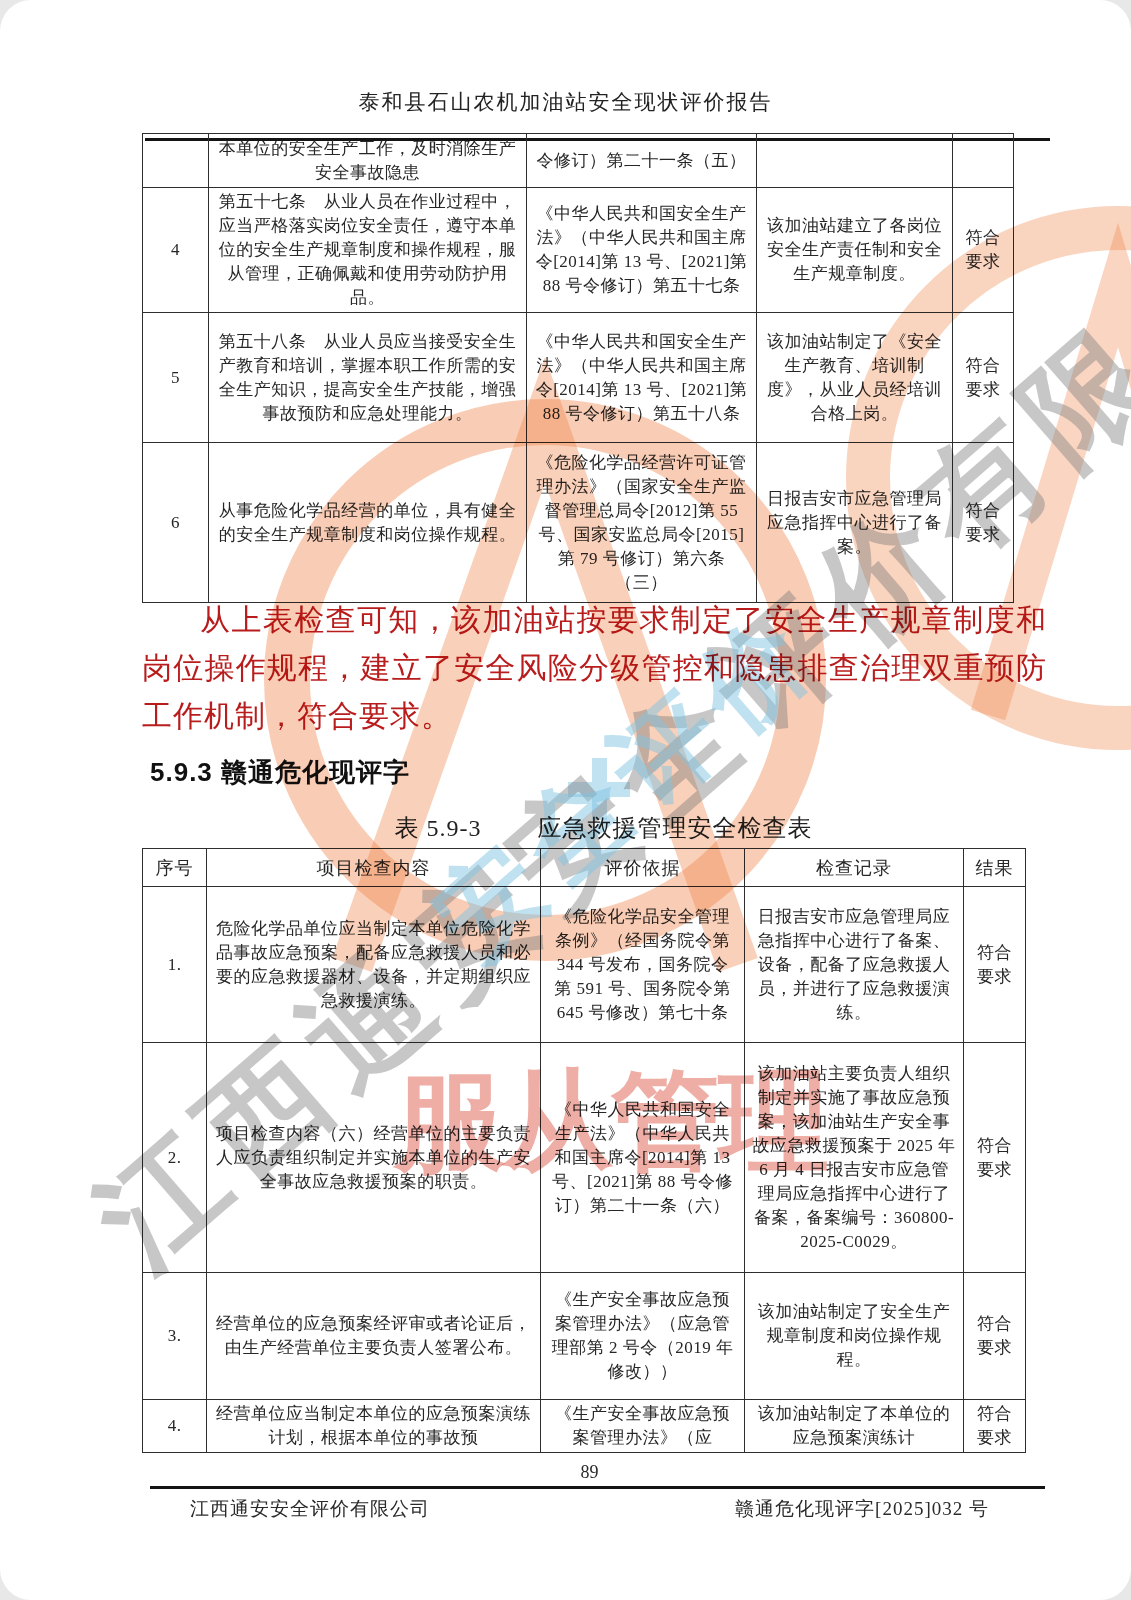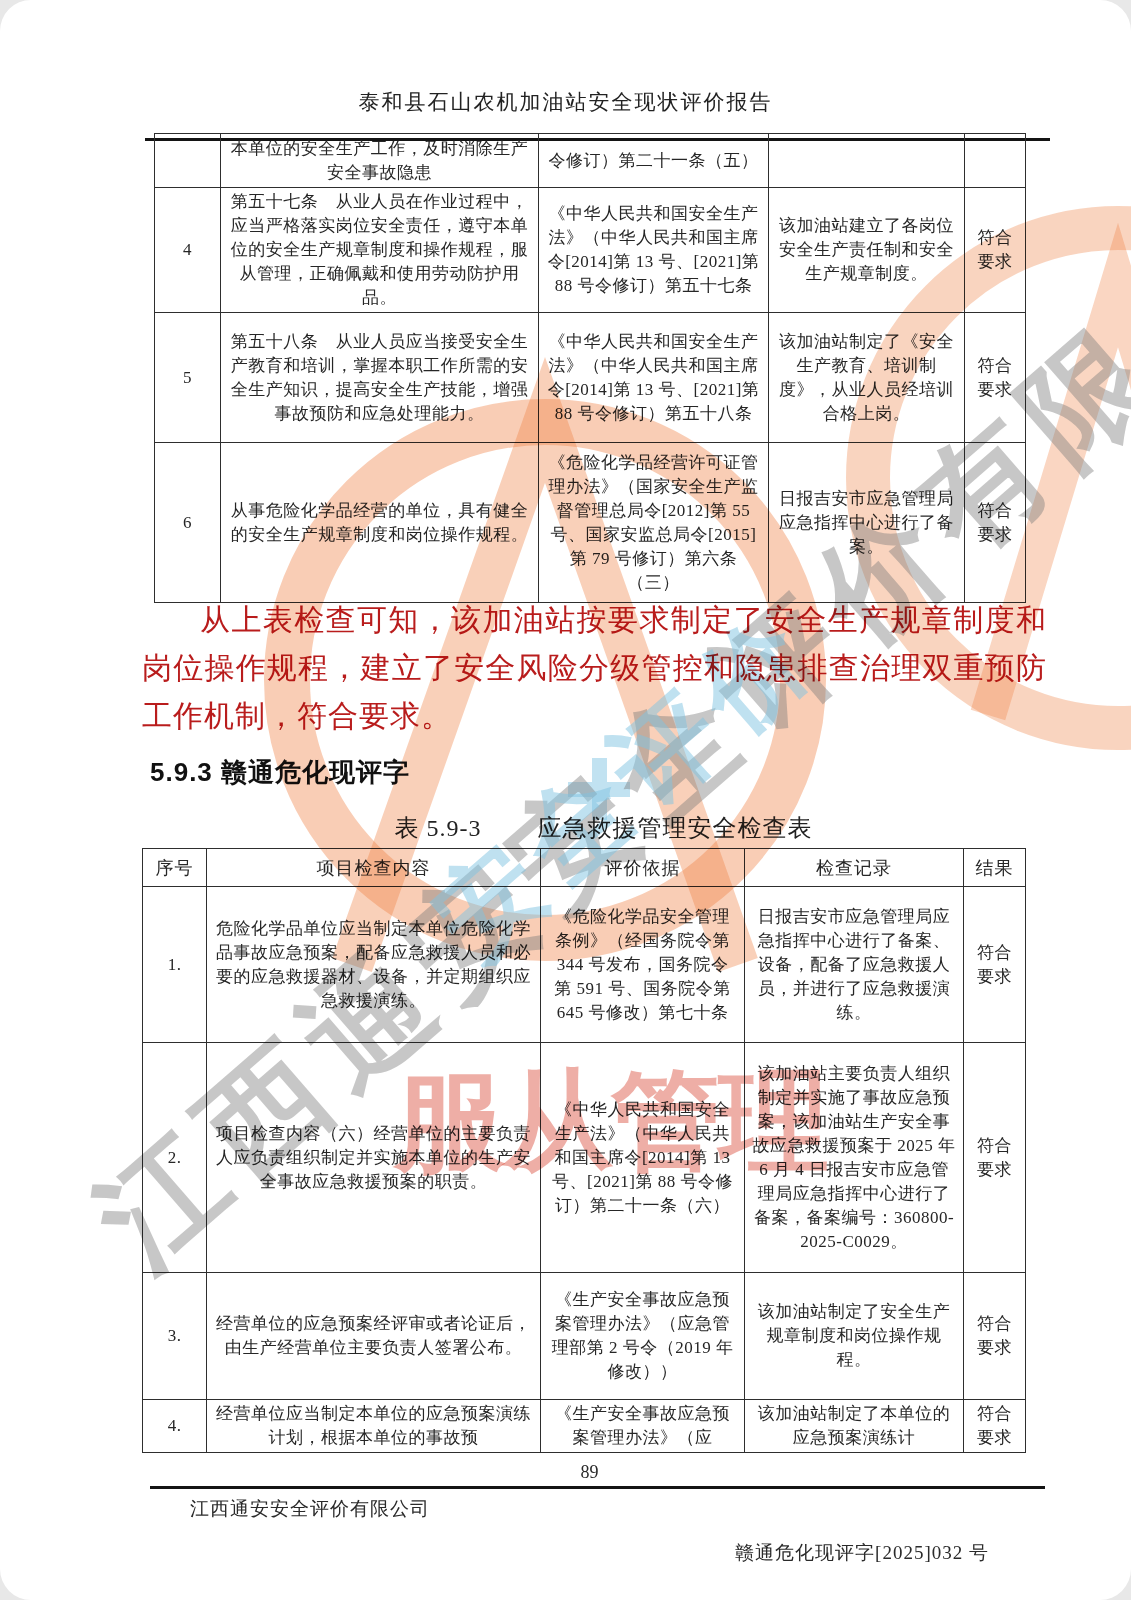--- a/index.html
+++ b/index.html
@@ -22,21 +22,21 @@
   
   table.doc{
     position:absolute;border-collapse:collapse;table-layout:fixed;
     font-size:17px;line-height:24px;color:#262626;
   }
   table.doc td{
     border:1px solid #2e2e2e;text-align:center;vertical-align:middle;
     padding:2px 7px;overflow:hidden;letter-spacing:0.5px;
   }
   table.doc td.hdr{font-size:18px;letter-spacing:1px;}
-  #table1{left:154px;top:133px;width:871px;}
+  #table1{left:142px;top:133px;width:871px;}
   #table2{left:142px;top:848px;width:883px;}
   
   #summary-paragraph{
     position:absolute;left:142px;top:596px;width:905px;
     font-size:30px;line-height:48px;text-indent:58px;
     text-align:justify;letter-spacing:1px;color:#b91c1c;
   }
   #section-heading{
     position:absolute;left:150px;top:755px;
     font-family:"Liberation Sans","DejaVu Sans",sans-serif;
@@ -56,21 +56,21 @@
   #footer-rule{
     position:absolute;top:1486px;left:150px;width:895px;height:3px;
     background:#141414;
   }
   #footer-left{
     position:absolute;top:1496px;left:190px;font-size:19px;
     letter-spacing:1px;color:#2a2a2a;
   }
   #footer-right{
     position:absolute;top:1496px;right:142px;font-size:19px;
-    letter-spacing:1px;color:#2a2a2a;margin-top:44px;
+    letter-spacing:1px;color:#2a2a2a;
   }
   
   #watermark{
     position:absolute;inset:0;pointer-events:none;
     mix-blend-mode:multiply;z-index:5;overflow:hidden;
   }
   .wm-diag{
     position:absolute;white-space:nowrap;
     font-family:"Liberation Sans","DejaVu Sans",sans-serif;font-weight:bold;
     transform-origin:0 50%;

